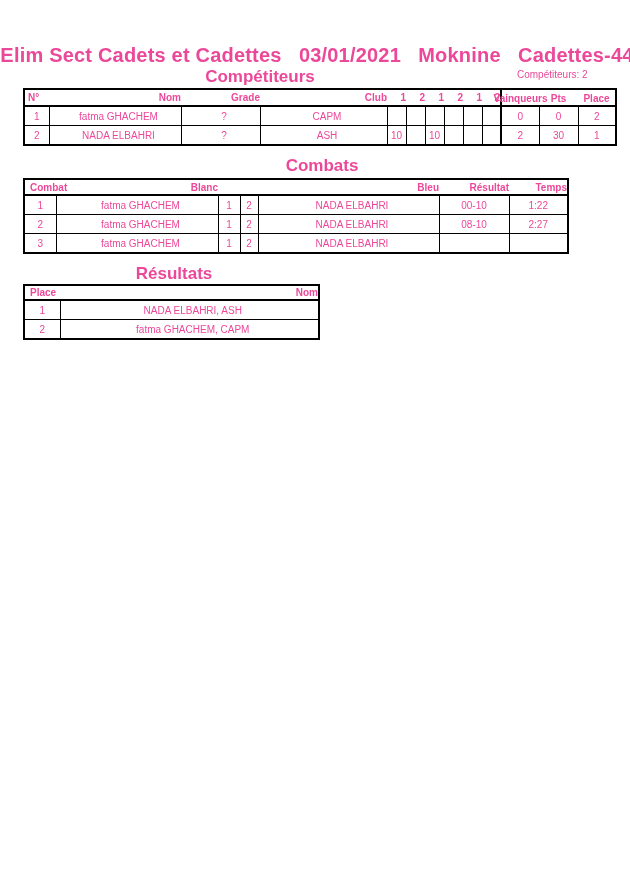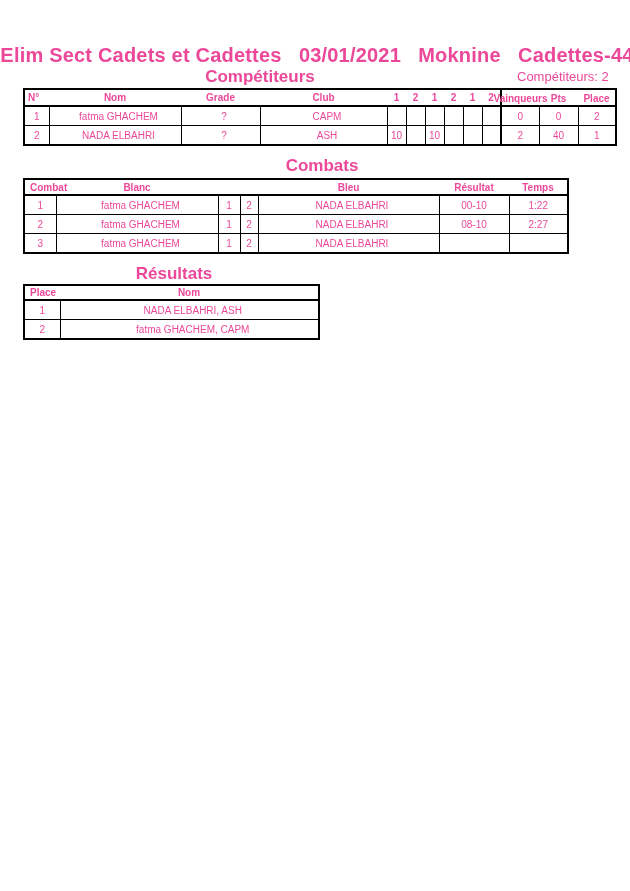--- a/index.html
+++ b/index.html
@@ -5,29 +5,29 @@
   html,body{margin:0;padding:0;background:#fff;}
   .page{position:relative;width:630px;height:891px;background:#fff;overflow:hidden;
         font-family:Liberation Sans, sans-serif;color:#ec4899;}
   .title{position:absolute;top:44px;left:317px;transform:translateX(-50%);
          font-size:20px;font-weight:bold;white-space:pre;letter-spacing:.2px;}
   .sec-h{position:absolute;font-size:17px;font-weight:bold;white-space:nowrap;
          transform:translateX(-50%);}
   #h-comp{top:67px;left:260px;}
   #h-comb{top:156px;left:322px;}
   #h-res{top:264px;left:174px;}
-  .count{position:absolute;top:69px;left:517px;font-size:13px;}
+  .count{position:absolute;top:69px;left:517px;font-size:10px;}
   table{position:absolute;border-collapse:collapse;table-layout:fixed;
         font-size:10px;background:#fff;border:2px solid #000;}
   #t-comp{left:23px;top:88px;width:593px;}
   #t-comb{left:23px;top:178px;width:544px;}
   #t-res{left:23px;top:284px;width:295px;}
   thead th{font-weight:bold;font-size:10px;padding:0;border:none;
            border-bottom:2px solid #000;vertical-align:middle;overflow:visible;
-           text-align:center;white-space:nowrap;}
+           text-align:right;white-space:nowrap;}
   #t-comp thead th{height:15px;}
   #t-comb thead th{height:14px;}
   #t-res thead th{height:13px;}
   tbody td{border:1px solid #000;height:18px;padding:0;vertical-align:middle;
            font-size:10px;white-space:nowrap;}
   .th-left{text-align:left;padding-left:3px;}
   .th-left0{text-align:left;padding-left:5px;}
   .rel{position:relative;}
   .ovl{position:absolute;left:50%;top:50%;transform:translate(-50%,-50%);
        white-space:nowrap;font-weight:bold;}
@@ -106,21 +106,21 @@
           <td class="l">NADA ELBAHRI</td>
           <td class="l">?</td>
           <td class="l">ASH</td>
           <td class="c">10</td>
           <td class="c"></td>
           <td class="c">10</td>
           <td class="c"></td>
           <td class="c"></td>
           <td class="c"></td>
           <td class="c grpL">2</td>
-          <td class="c">40</td>
+          <td class="c">30</td>
           <td class="c">1</td>
         </tr>
       </tbody>
   </table>
 
   <div class="sec-h" id="h-comb">Combats</div>
 
   <table id="t-comb">
     <colgroup>
       <col style="width:32px">

